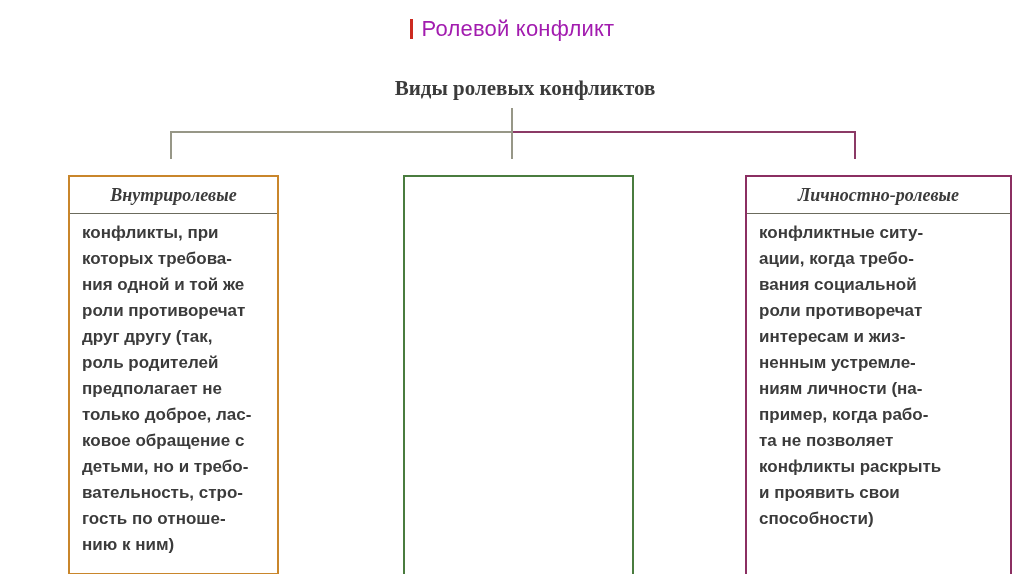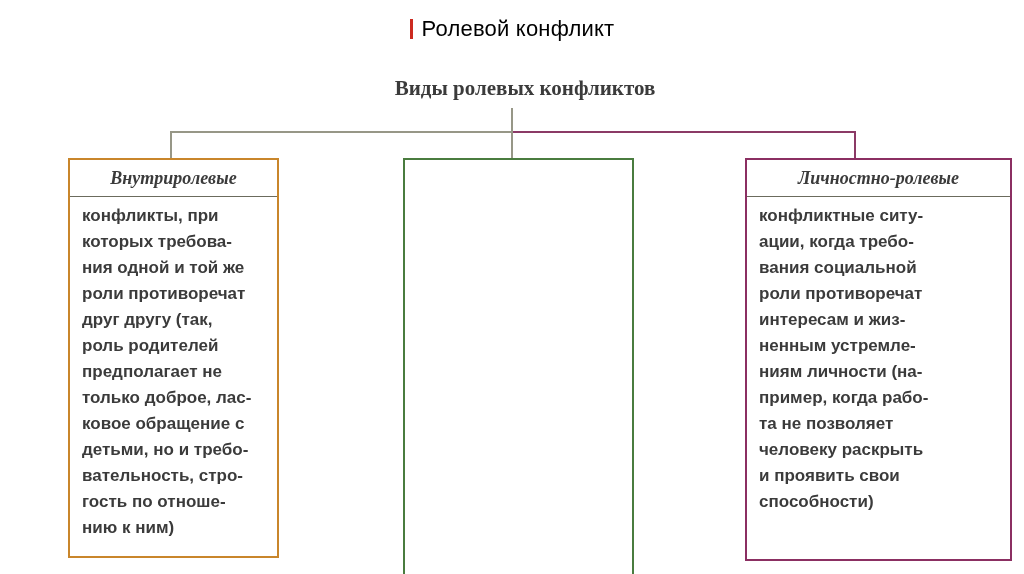--- a/index.html
+++ b/index.html
@@ -16,21 +16,21 @@
     overflow: hidden;
   }
   .title {
     position: absolute;
     top: 16px;
     left: 0;
     width: 1024px;
     text-align: center;
     font-family: "Liberation Sans", sans-serif;
     font-size: 22px;
-    color: #000000;
+    color: #a21caf;
     letter-spacing: 0.2px;
   }
   .accent-bar {
     display: inline-block;
     width: 3px;
     height: 20px;
     background: #cc2a20;
     margin-right: 9px;
     vertical-align: -3px;
   }
@@ -53,21 +53,21 @@
   .line.h { height: 2px; }
   .line.v { width: 2px; }
   .stub        { left: 511px; top: 108px; height: 25px; }
   .h-left      { left: 170px; top: 131px; width: 343px; }
   .h-right     { left: 511px; top: 131px; width: 345px; background: #8b3a66; }
   .drop-left   { left: 170px; top: 131px; height: 28px; }
   .drop-middle { left: 511px; top: 131px; height: 28px; }
   .drop-right  { left: 854px; top: 131px; height: 28px; background: #8b3a66; }
   .box {
     position: absolute;
-    top: 158px;
+    top: 175px;
     background: #ffffff;
     border: 2px solid #888888;
     box-sizing: border-box;
   }
   .box1 { left: 68px;  width: 211px; height: 400px; border-color: #c9862b; }
   .box2 { left: 403px; width: 231px; height: 434px; border-color: #4a7c3f; }
   .box3 { left: 745px; width: 267px; height: 403px; border-color: #8b2f62; }
   .box-header {
     height: 36px;
     line-height: 36px;
@@ -131,18 +131,18 @@
     <div class="box-header">Личностно-ролевые</div>
     <div class="box-body">конфликтные ситу-
 ации, когда требо-
 вания социальной
 роли противоречат
 интересам и жиз-
 ненным устремле-
 ниям личности (на-
 пример, когда рабо-
 та не позволяет
-человеку раскрыть
+конфликты раскрыть
 и проявить свои
 способности)</div>
   </div>
 
 </div>
 
 </body></html>

